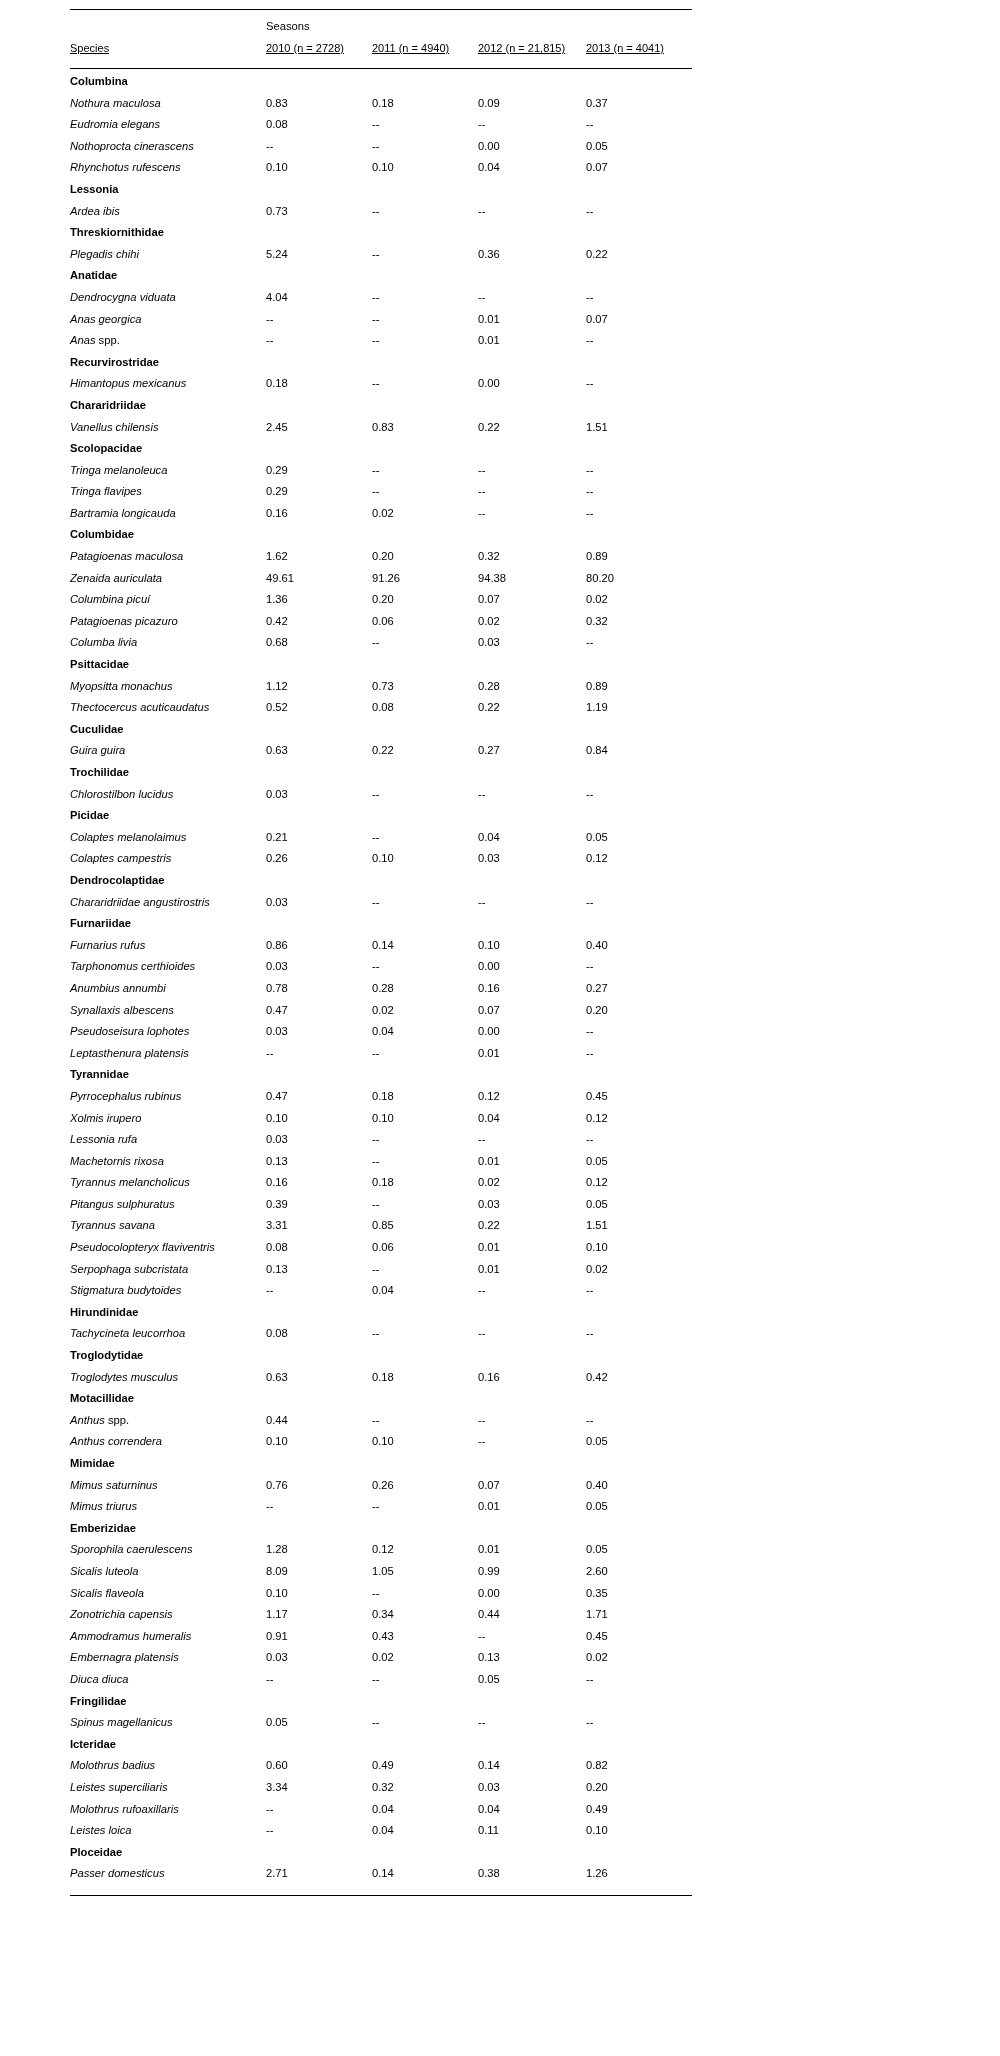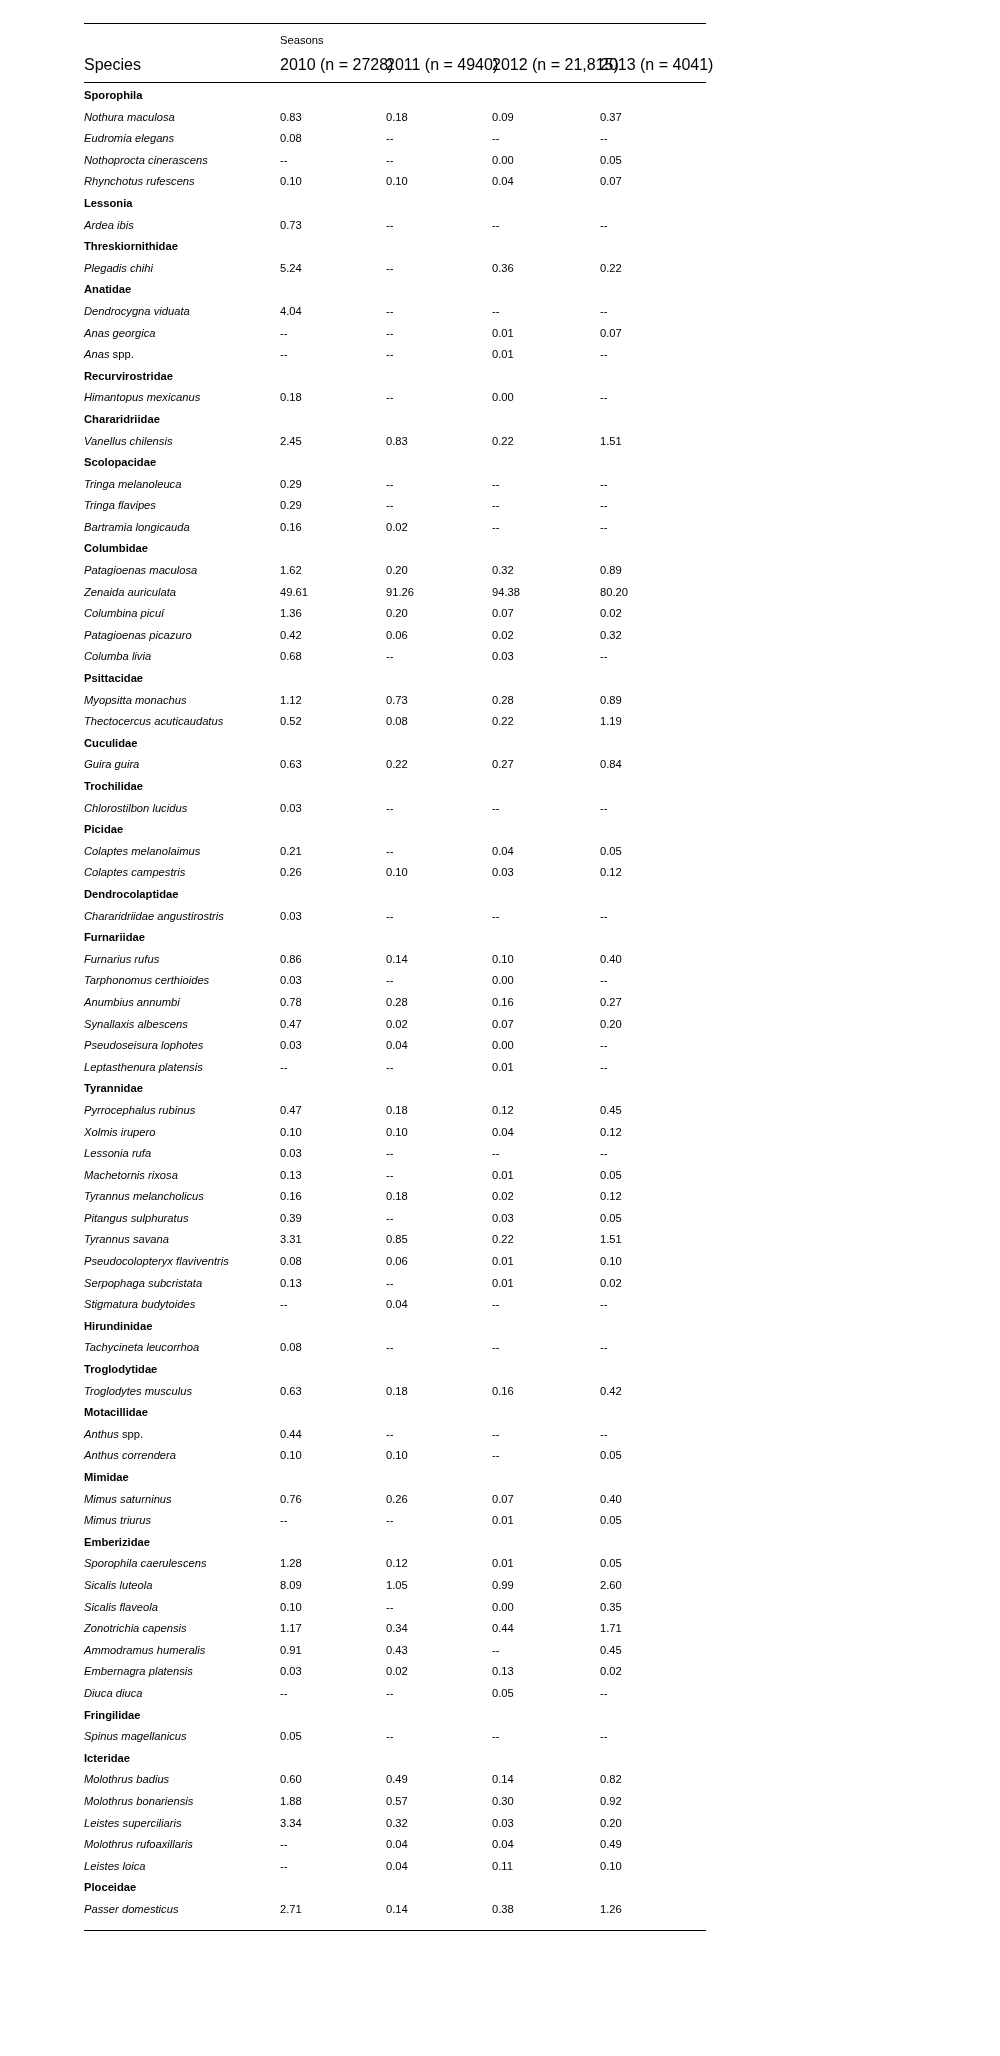--- a/index.html
+++ b/index.html
@@ -11,21 +11,21 @@
     width: 1000px;
     height: 2056px;
     font-family: "Liberation Sans", sans-serif;
     color: #000000;
     -webkit-font-smoothing: antialiased;
   }
   #table-wrap {
     position: relative;
     width: 1000px;
     box-sizing: border-box;
-    padding: 14px;
+    padding: 0;
   }
   table.data-table {
     border-collapse: collapse;
     width: 622px;
     margin-left: 70px;
     margin-top: 9px;
     table-layout: fixed;
     font-size: 11.2px;
   }
   col.c-species { width: 196px; }
@@ -43,21 +43,21 @@
     margin: 0;
     vertical-align: baseline;
     font-weight: normal;
     text-align: left;
     line-height: 1;
     white-space: nowrap;
   }
   .spacer-top td { height: 11px; }
 
   tr.header-seasons th { height: 22px; font-size: 11.2px; }
-  tr.header-years th   { height: 25px; font-size: 16px; }
+  tr.header-years th   { height: 25px; font-size: 11px; text-decoration: underline; }
 
   tr.family-row td {
     height: 19.6px;
     font-weight: bold;
     padding-top: 2px;
   }
   tr.species-row td {
     height: 19.6px;
     padding-top: 2px;
   }
@@ -100,21 +100,21 @@
       </tr>
       <tr class="rule-mid">
           <td colspan="5"></td>
         </tr>
       <tr class="pad-body-top">
           <td colspan="5"></td>
         </tr>
     </thead>
     <tbody id="table-body">
         <tr class="family-row">
-          <td class="fam-label">Sporophila</td>
+          <td class="fam-label">Columbina</td>
           <td class="val"></td>
           <td class="val"></td>
           <td class="val"></td>
           <td class="val"></td>
         </tr>
         <tr class="species-row">
           <td class="sp-label">Nothura maculosa</td>
           <td class="val">0.83</td>
           <td class="val">0.18</td>
           <td class="val">0.09</td>
@@ -653,27 +653,20 @@
           <td class="val"></td>
         </tr>
         <tr class="species-row">
           <td class="sp-label">Molothrus badius</td>
           <td class="val">0.60</td>
           <td class="val">0.49</td>
           <td class="val">0.14</td>
           <td class="val">0.82</td>
         </tr>
         <tr class="species-row">
-          <td class="sp-label">Molothrus bonariensis</td>
-          <td class="val">1.88</td>
-          <td class="val">0.57</td>
-          <td class="val">0.30</td>
-          <td class="val">0.92</td>
-        </tr>
-        <tr class="species-row">
           <td class="sp-label">Leistes superciliaris</td>
           <td class="val">3.34</td>
           <td class="val">0.32</td>
           <td class="val">0.03</td>
           <td class="val">0.20</td>
         </tr>
         <tr class="species-row">
           <td class="sp-label">Molothrus rufoaxillaris</td>
           <td class="val">--</td>
           <td class="val">0.04</td>

